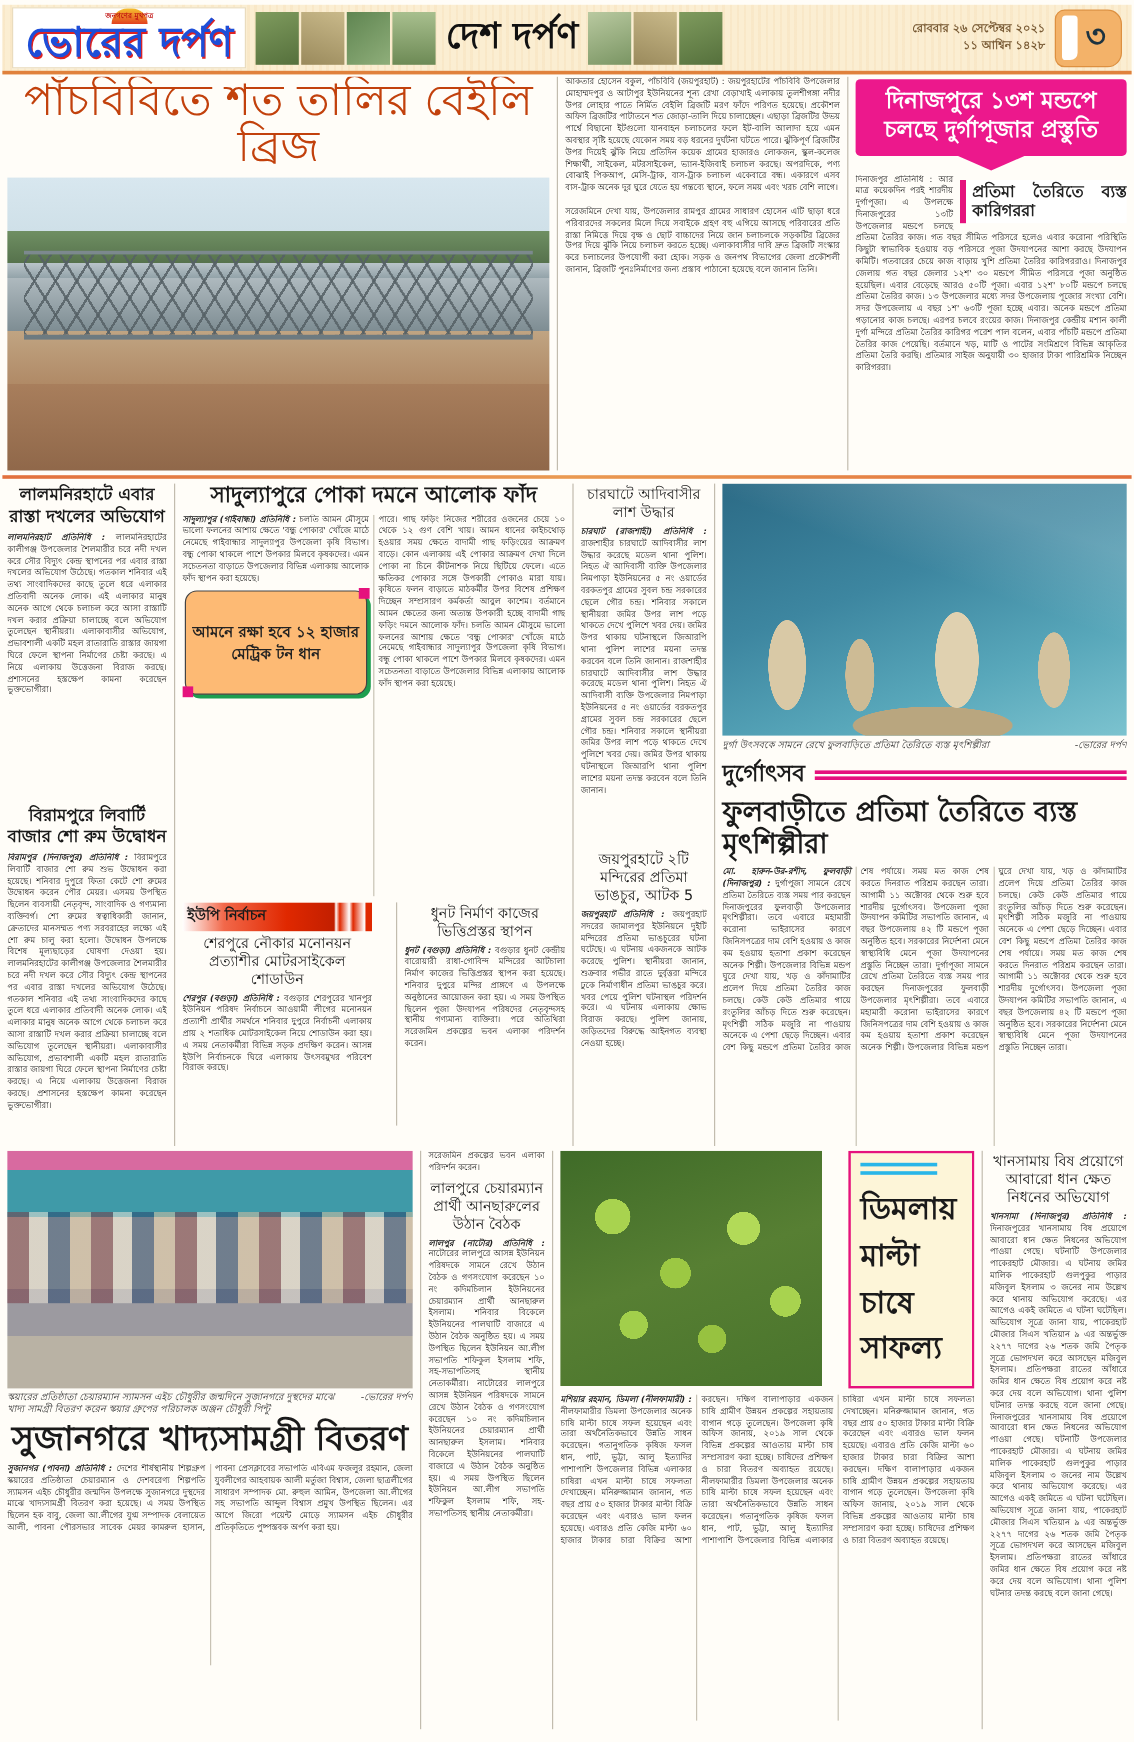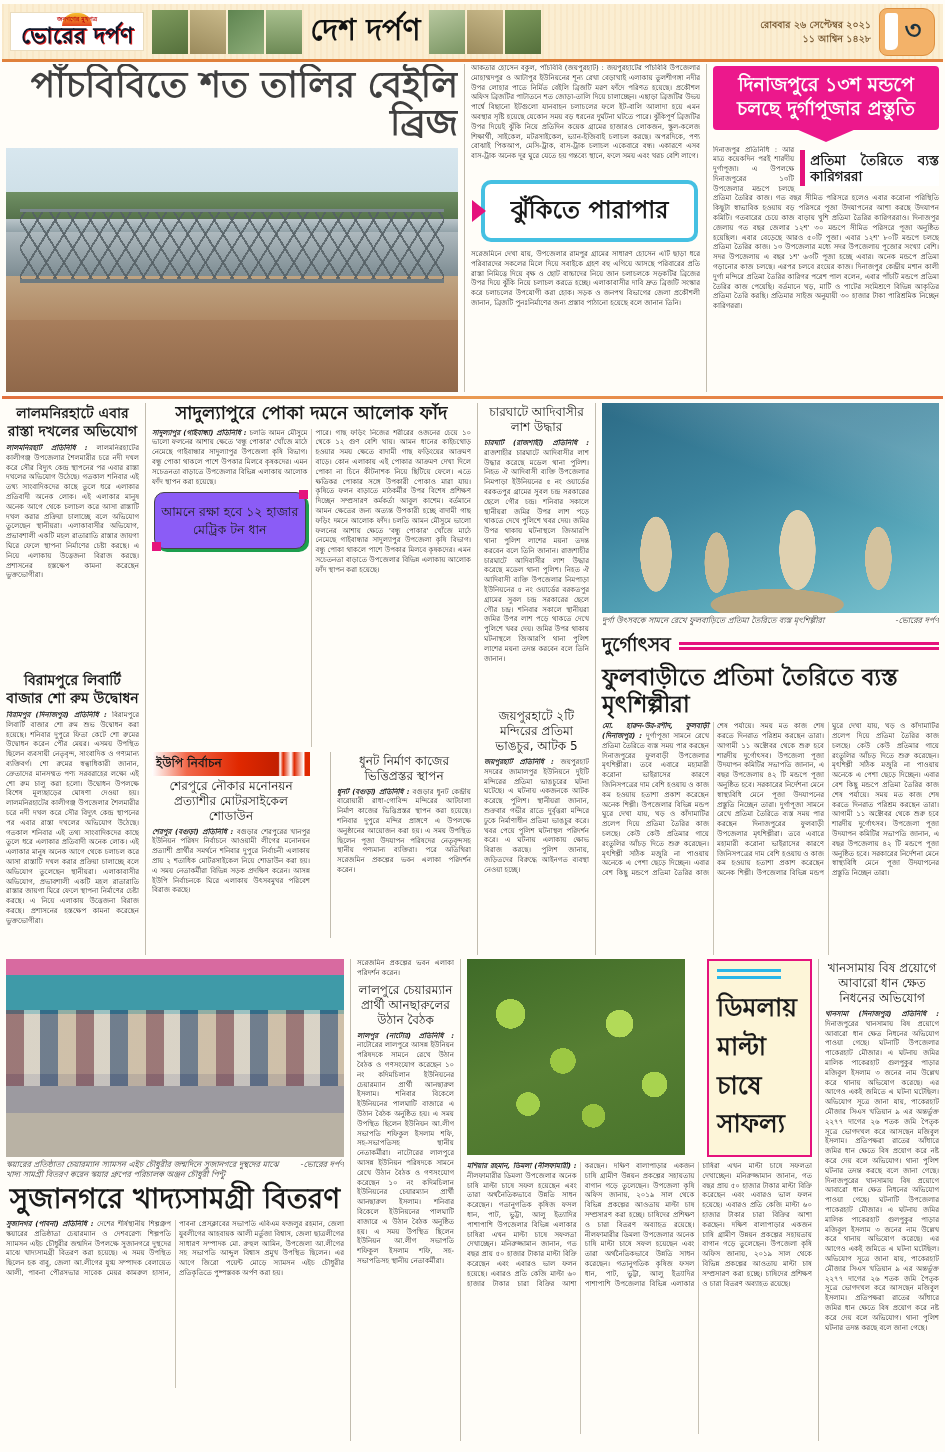--- a/index.html
+++ b/index.html
@@ -7,21 +7,21 @@
         padding-top:4px;font-family:"DejaVu Sans","Liberation Sans",sans-serif;color:#1a1a1a;
         overflow:hidden;position:relative;}
   
   .masthead{height:58px;margin:0 2px;background:#fbeed2;
       background-image:repeating-linear-gradient(90deg,rgba(224,160,80,.08) 0 2px,transparent 2px 6px);
       border-bottom:3px solid #e0813c;display:flex;align-items:center;gap:8px;padding:0 8px;box-sizing:border-box;}
   .logo-box{background:#fff;border:1px solid #eadcbe;padding:1px 10px 3px;text-align:center;position:relative;}
   .sun{position:absolute;top:0;left:50%;transform:translateX(-50%);width:30px;height:13px;
        border-radius:15px 15px 0 0;background:linear-gradient(#f6c12e,#e2401f);}
   .logo-tag{font-size:6px;color:#c01010;font-weight:bold;position:relative;}
-  .logo-text{font-size:22px;font-weight:900;line-height:1;color:#0f172a;text-shadow:1px 1px 0 #d22;position:relative;}
+  .logo-text{font-size:34px;font-weight:900;line-height:1;color:#1d4ed8;text-shadow:1px 1px 0 #d22;position:relative;}
   .strip{display:flex;gap:2px;height:44px;}
   .strip div{width:36px;height:44px;}
   .ps1{background:linear-gradient(160deg,#7f9b5e,#55703c);}
   .ps2{background:linear-gradient(200deg,#c9b98a,#9a8a5c);}
   .ps3{background:linear-gradient(140deg,#5f8551,#8fae7a);}
   .ps4{background:linear-gradient(180deg,#a8bf8e,#6d8a55);}
   .ps5{background:linear-gradient(160deg,#b9c9a0,#7a9563);}
   .section-title{font-size:30px;font-weight:900;white-space:nowrap;color:#111;}
   .date-block{margin-left:auto;text-align:right;font-size:9.5px;font-weight:bold;color:#7a5c36;line-height:1.45;}
   .page-tab{width:54px;height:46px;background:#f3b269;border:1px solid #dd9040;border-radius:8px 12px 12px 8px;
@@ -30,40 +30,40 @@
   .page-no{font-size:26px;font-weight:900;color:#1c3340;margin-left:12px;}
   
   .rule-orange{height:3px;background:linear-gradient(90deg,#e2703d,#ea9a52,#e2703d);margin:2px 2px;}
   .band{display:flex;gap:6px;padding:2px 6px;box-sizing:border-box;}
   .bcol{box-sizing:border-box;overflow:hidden;}
   .bcol+.bcol{border-left:1px solid #c2bcae;padding-left:6px;}
   
   .body-txt{font-size:7px;line-height:1.4;text-align:justify;color:#222;}
   .byline{font-weight:700;font-style:italic;}
   .cap{font-size:8px;font-style:italic;color:#333;display:flex;justify-content:space-between;gap:10px;margin-top:3px;line-height:1.3;}
-  .h-red{color:#404040;font-weight:700;font-size:36px;text-align:right;line-height:1.05;margin:2px 0 6px;}
+  .h-red{color:#c2410c;font-weight:400;font-size:36px;text-align:center;line-height:1.05;margin:2px 0 6px;}
   .h-xl{font-weight:900;font-size:18px;text-align:center;line-height:1.15;margin:0 0 5px;}
   .h-md{font-weight:800;font-size:14px;text-align:center;line-height:1.25;margin:2px 0 4px;}
   .h-sm{font-weight:400;font-size:12px;text-align:center;line-height:1.25;margin:2px 0 4px;}
   .clip{overflow:hidden;}
   .twocol{column-count:2;column-gap:8px;column-rule:1px solid #c8c2b4;}
   .threecol{column-count:3;column-gap:8px;column-rule:1px solid #c8c2b4;}
   
   .risk-box{position:relative;border:4px solid #45c0e2;border-radius:10px;background:#fff;margin:8px 2px 8px 10px;
       padding:7px 4px;text-align:center;font-weight:900;font-size:24px;}
   .risk-box .arrow{position:absolute;left:-13px;top:50%;transform:translateY(-50%);width:0;height:0;
       border-top:11px solid transparent;border-bottom:11px solid transparent;border-left:14px solid #e5127d;}
   .pink-head{background:#ec188c;color:#fff;text-align:center;font-weight:900;font-size:19px;line-height:1.25;
       padding:7px 4px 9px;border-radius:4px;position:relative;margin:2px 0 16px;}
   .pink-head:after{content:"";position:absolute;left:50%;bottom:-12px;transform:translateX(-50%);
       border-left:30px solid transparent;border-right:30px solid transparent;border-top:13px solid #ec188c;}
   .inset{float:right;width:57%;border-left:5px solid #e5127d;background:#fff;margin:4px 0 0 6px;
       padding:2px 0 2px 5px;font-weight:800;font-size:13.5px;line-height:1.2;}
-  .amon{background:#8b5cf6;border:1.5px solid #444;border-radius:10px;box-shadow:3px 3px 0 #1d9e4f;
-      text-align:center;font-weight:400;font-size:12.5px;line-height:1.4;padding:10px 4px;position:relative;
+  .amon{background:#fdba74;border:1.5px solid #444;border-radius:10px;box-shadow:3px 3px 0 #1d9e4f;
+      text-align:center;font-weight:700;font-size:12.5px;line-height:1.4;padding:25px 4px;position:relative;
       margin:5px 2px 8px;break-inside:avoid;}
   .amon:before,.amon:after{content:"";position:absolute;width:9px;height:9px;background:#e5127d;}
   .amon:before{top:-3px;right:-3px;} .amon:after{bottom:-3px;left:-3px;}
   .kicker-row{display:flex;align-items:center;gap:8px;margin:4px 0 2px;text-align:right;}
   .kicker{font-weight:900;font-size:19px;white-space:nowrap;}
   .dbl-rule{flex:1;height:8px;border-top:3px solid #e5127d;border-bottom:3px solid #e5127d;box-sizing:border-box;}
   .up-bar{background:linear-gradient(90deg,#fff 0,#f2684a 22%,#e02800 55%,#c21f00 80%,#fff 81%,#e02800 83%,#fff 88%,#e02800 90%,#fff 96%,#e02800 97%);
       font-weight:800;font-size:12px;padding:2px 4px;margin-bottom:3px;}
   .malta{border:2px solid #e5127d;background:#fdf5d8;box-sizing:border-box;padding:8px 8px 4px;flex:1;}
   .malta .cyan{width:75%;height:10px;border-top:3px solid #28b6e8;border-bottom:3px solid #28b6e8;box-sizing:border-box;margin-bottom:10px;}
@@ -130,24 +130,20 @@
   </header>
 
   <section class="band" style="height:332px">
     <div class="bcol" style="width:452px">
       <h1 class="h-red">পাঁচবিবিতে শত তালির বেইলি ব্রিজ</h1>
       <div class="photo bridge"></div>
 
     </div>
     <div class="bcol" style="width:236px">
       <p class="body-txt clip" style="height:108px;margin:0">আকতার হোসেন বকুল, পাঁচবিবি (জয়পুরহাট) : জয়পুরহাটের পাঁচবিবি উপজেলার মোহাম্মদপুর ও আটাপুর ইউনিয়নের শূন্য রেখা বেড়াখাই এলাকায় তুলশীগঙ্গা নদীর উপর লোহার পাতে নির্মিত বেইলি ব্রিজটি মরণ ফাঁদে পরিণত হয়েছে। প্রকৌশল অফিস ব্রিজটির পাটাতনে শত জোড়া-তালি দিয়ে চালাচ্ছেন। এছাড়া ব্রিজটির উভয় পার্শ্বে বিছানো ইটগুলো যানবাহন চলাচলের ফলে ইট-বালি আলাদা হয়ে এমন অবস্থার সৃষ্টি হয়েছে যেকোন সময় বড় ধরনের দুর্ঘটনা ঘটতে পারে। ঝুঁকিপূর্ণ ব্রিজটির উপর দিয়েই ঝুঁকি নিয়ে প্রতিদিন কয়েক গ্রামের হাজারও লোকজন, স্কুল-কলেজ শিক্ষার্থী, সাইকেল, মটরসাইকেল, ভ্যান-ইজিবাই চলাচল করছে। অপরদিকে, পণ্য বোঝাই পিকআপ, মেসি-ট্রাক, বাস-ট্রাক চলাচল একেবারে বন্ধ। একারণে এসব বাস-ট্রাক অনেক দূর ঘুরে যেতে হয় গন্তব্যে স্থানে, ফলে সময় এবং খরচ বেশি লাগে।</p>
-      <div class="risk-box">
-        <span class="arrow"></span>
-        <span>ঝুঁকিতে পারাপার</span>
-      </div>
       <p class="body-txt clip" style="height:150px;margin:0">সরেজমিনে দেখা যায়, উপজেলার রামপুর গ্রামের সাধারণ হোসেন এটি ছাড়া ধরে পরিবারদের সকলের মিলে দিয়ে সবাইকে গ্রহণ বহু এগিয়ে আসছে পরিবারের প্রতি রাস্তা নিমিত্তে দিয়ে বৃক্ষ ও ছোট বাচ্চাদের নিয়ে জান চলাচলকে সড়কটির ব্রিজের উপর দিয়ে ঝুঁকি নিয়ে চলাচল করতে হচ্ছে। এলাকাবাসীর দাবি দ্রুত ব্রিজটি সংস্কার করে চলাচলের উপযোগী করা হোক। সড়ক ও জনপথ বিভাগের জেলা প্রকৌশলী জানান, ব্রিজটি পুনঃনির্মাণের জন্য প্রস্তাব পাঠানো হয়েছে বলে জানান তিনি।</p>
     </div>
     <div class="bcol" style="flex:1">
       <div class="pink-head">দিনাজপুরে ১৩শ মন্ডপে চলছে দুর্গাপূজার প্রস্তুতি</div>
       <div class="body-txt clip" style="height:238px">
         <span class="inset">প্রতিমা তৈরিতে ব্যস্ত কারিগররা</span>
         <span>দিনাজপুর প্রতিনিধি : আর মাত্র কয়েকদিন পরই শারদীয় দুর্গাপূজা। এ উপলক্ষে দিনাজপুরের ১৩টি উপজেলার মন্ডপে চলছে প্রতিমা তৈরির কাজ। গত বছর সীমিত পরিসরে হলেও এবার করোনা পরিস্থিতি কিছুটা স্বাভাবিক হওয়ায় বড় পরিসরে পূজা উদযাপনের আশা করছে উদযাপন কমিটি। গতবারের চেয়ে কাজ বাড়ায় খুশি প্রতিমা তৈরির কারিগররাও। দিনাজপুর জেলায় গত বছর জেলার ১২শ' ৩০ মন্ডপে সীমিত পরিসরে পূজা অনুষ্ঠিত হয়েছিল। এবার বেড়েছে আরও ৫০টি পূজা। এবার ১২শ' ৮০টি মন্ডপে চলছে প্রতিমা তৈরির কাজ। ১৩ উপজেলার মধ্যে সদর উপজেলায় পূজোর সংখ্যা বেশি। সদর উপজেলায় এ বছর ১শ' ৬৩টি পূজা হচ্ছে এবার। অনেক মন্ডপে প্রতিমা গড়ানোর কাজ চলছে। এরপর চলবে রংয়ের কাজ। দিনাজপুর কেন্দ্রীয় মশান কালী দুর্গা মন্দিরে প্রতিমা তৈরির কারিগর পরেশ পাল বলেন, এবার পাঁচটি মন্ডপে প্রতিমা তৈরির কাজ পেয়েছি। বর্তমানে খড়, মাটি ও পাটের সংমিশ্রণে বিভিন্ন আকৃতির প্রতিমা তৈরি করছি। প্রতিমার সাইজ অনুযায়ী ৩০ হাজার টাকা পারিশ্রমিক নিচ্ছেন কারিগররা।</span>
       </div>
     </div>
   </section>

